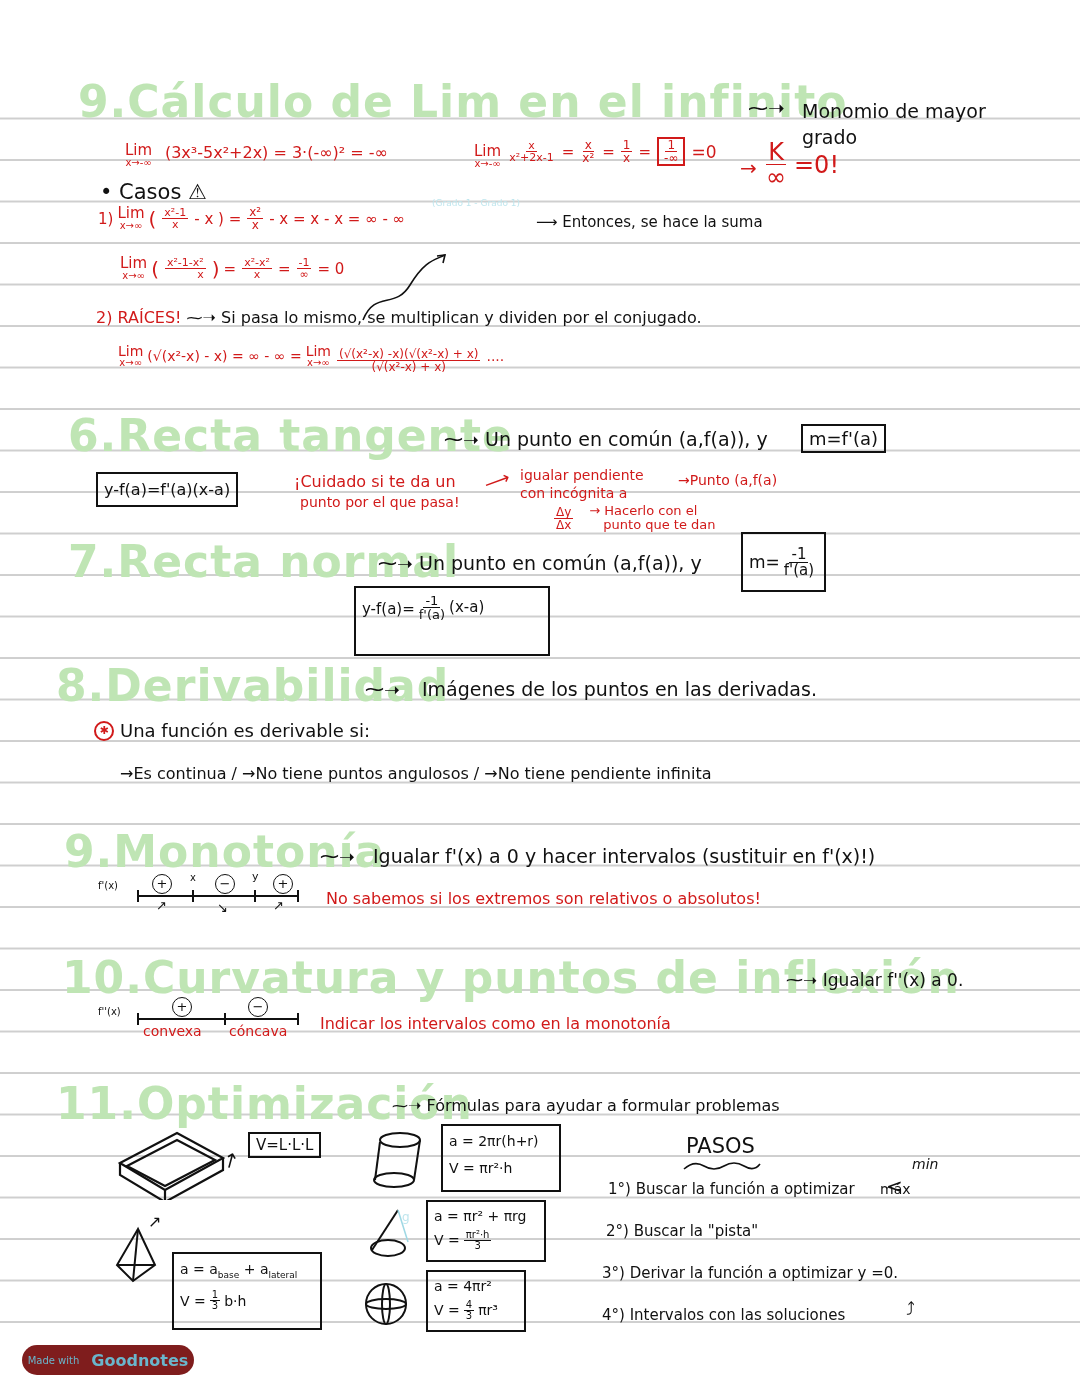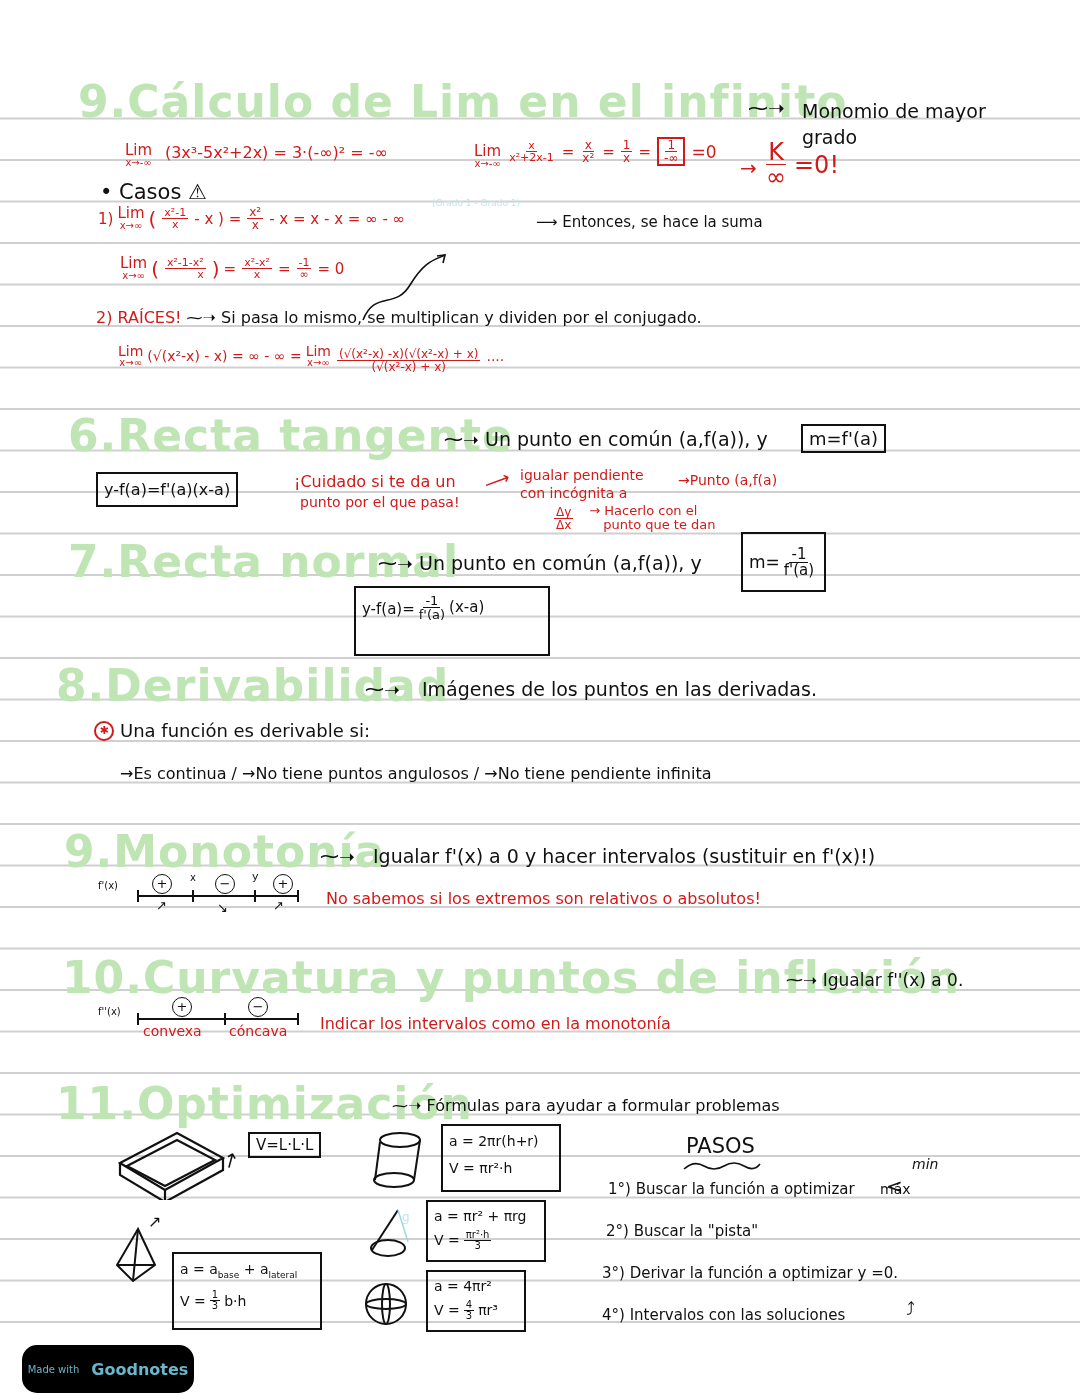--- a/index.html
+++ b/index.html
@@ -30,22 +30,22 @@
   .red { color:#d11a1a; }
   .note { font-size:20px; font-family:"DejaVu Sans", sans-serif; }
   .small { font-size:15px; }
   .box { border:2px solid #111; padding:2px 6px; background:transparent; }
   .frac { display:inline-flex; flex-direction:column; align-items:center; vertical-align:middle; line-height:1; margin:0 2px; }
   .frac .num { border-bottom:1.5px solid currentColor; padding:0 2px; }
   .frac .den { padding:0 2px; }
   .sub { display:inline-flex; flex-direction:column; align-items:center; vertical-align:top; line-height:1; }
   .sub .s { font-size:10px; }
   .goodnotes {
-    position:absolute; left:22px; top:1345px; width:172px; height:48px;
-    border-radius:15px; background:#000000;
+    position:absolute; left:22px; top:1345px; width:172px; height:30px;
+    border-radius:15px; background:#7f1d1d;
     display:flex; align-items:center; justify-content:center; gap:12px;
     color:#6ab6cc;
   }
   .goodnotes .mw { font-size:10px; }
   .goodnotes .gn { font-size:16px; font-weight:bold; }
   .sign-circle { display:inline-flex; width:18px; height:18px; border:1.5px solid #111; border-radius:50%; align-items:center; justify-content:center; font-size:13px; line-height:1; }
   .numline { position:absolute; height:2px; background:#111; }
   .tick { position:absolute; width:2px; height:12px; background:#111; }
 </style>
 </head>

